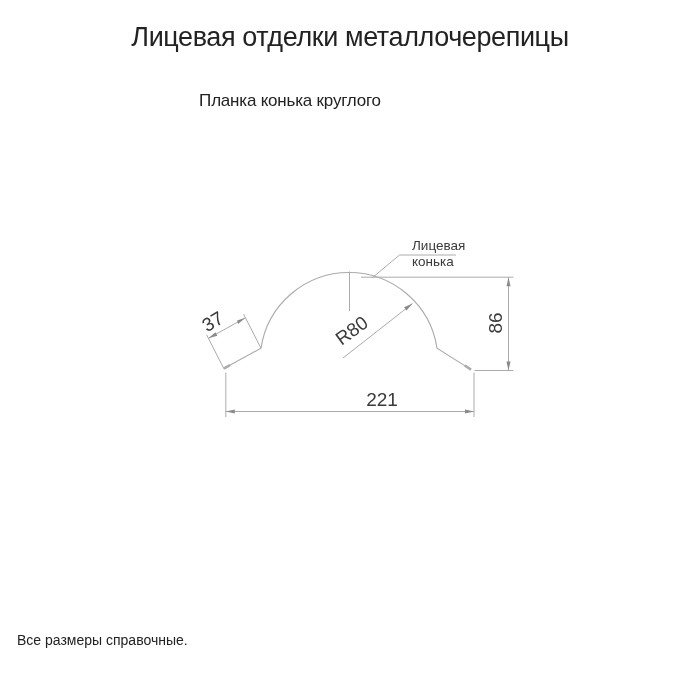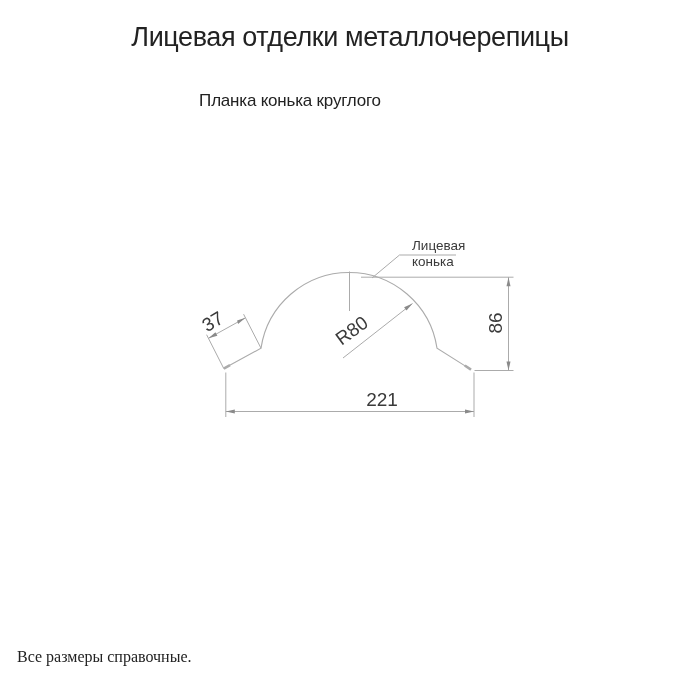--- a/index.html
+++ b/index.html
@@ -44,25 +44,24 @@
   .dim-label.rot36{transform:translate(-50%,-50%) rotate(-36deg);}
   .dim-label.rot31{transform:translate(-50%,-50%) rotate(-31deg);}
   .dim-label.rot90{transform:translate(-50%,-50%) rotate(-90deg);}
   .callout{
     position:absolute;left:412px;top:238px;
     font-size:13.5px;line-height:16px;
     color:var(--dim-text);
     white-space:nowrap;
   }
   .notes{
-    position:absolute;left:17px;top:649px;
-    font-size:16px;line-height:16.5px;
+    position:absolute;left:17px;top:632px;
+    font-size:14px;line-height:16.5px;
     color:var(--text);
     white-space:nowrap;
-    font-family:Liberation Serif, serif;
   }
 </style>
 </head>
 <body>
 
 <div class="stage">
 
   <div class="page-title">Лицевая отделки металлочерепицы</div>
 
   <div class="subtitle">

